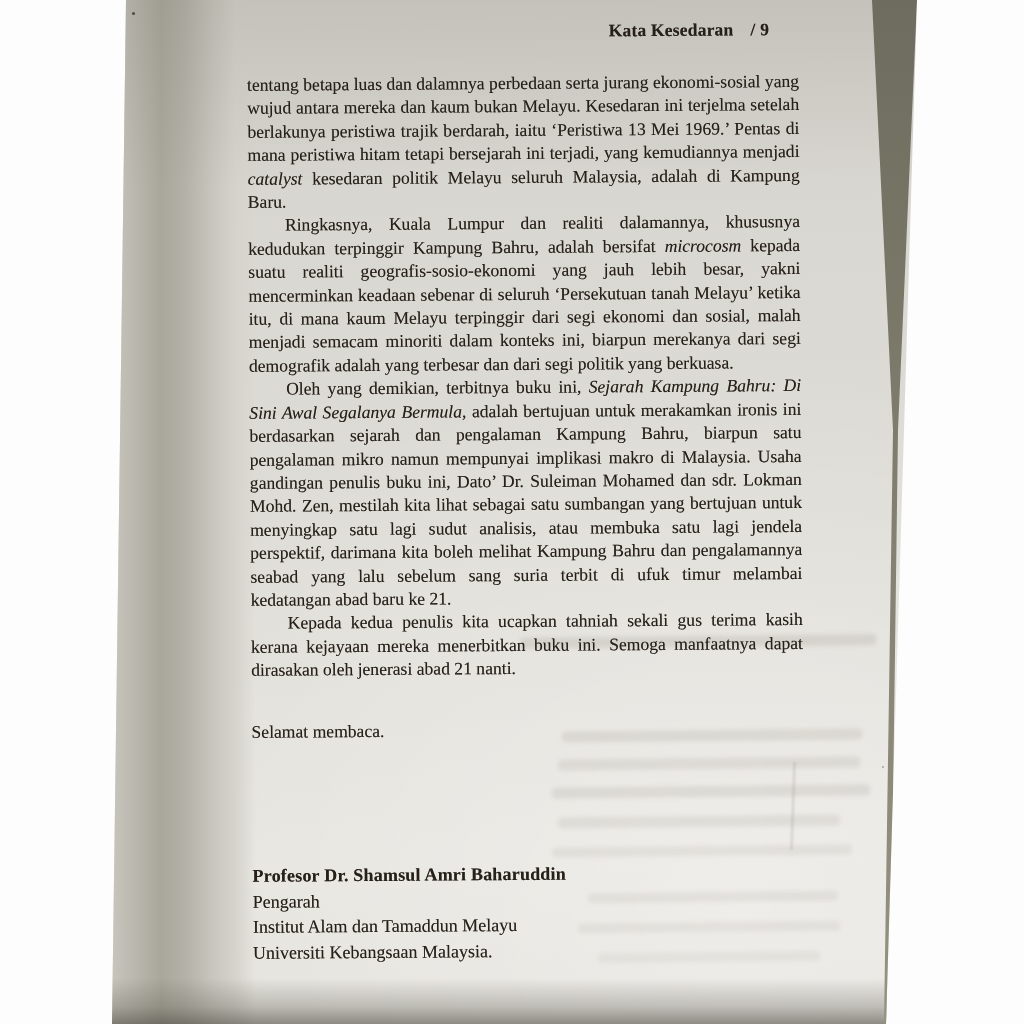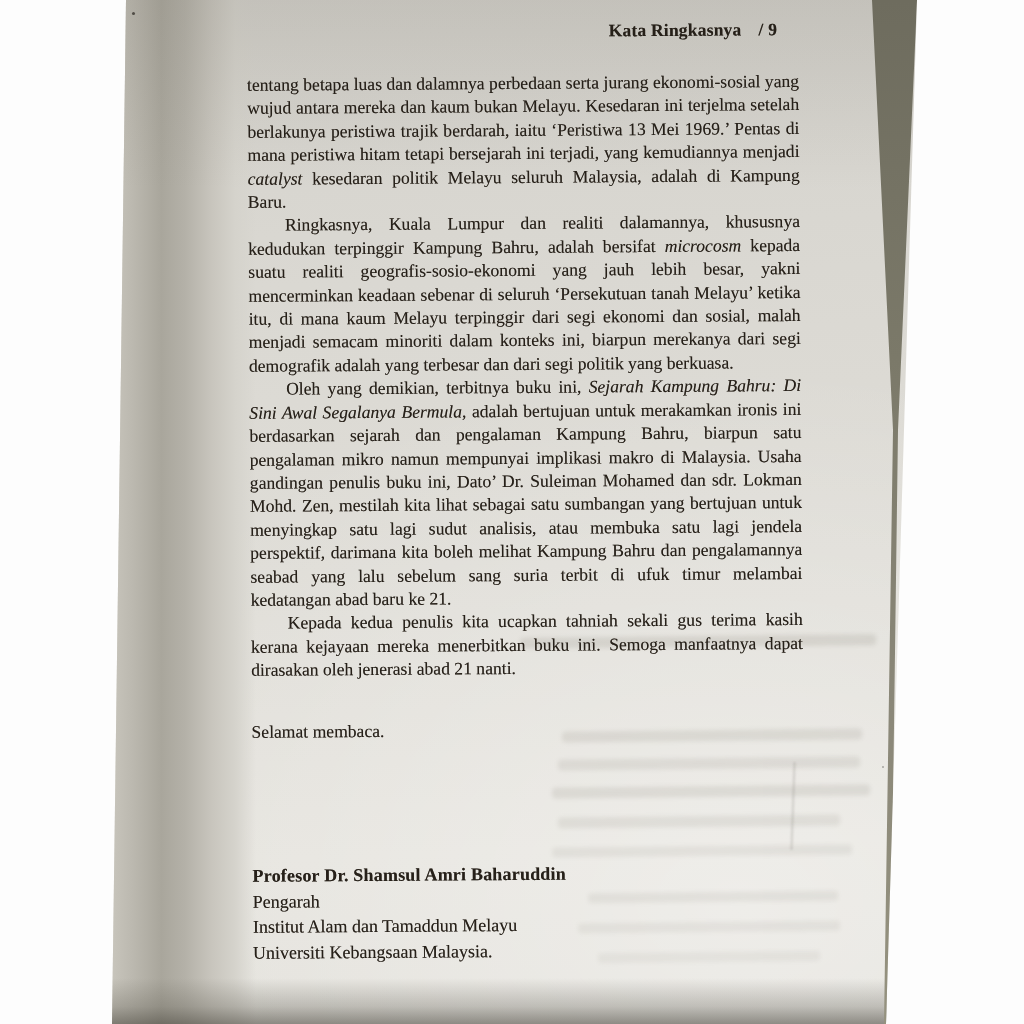--- a/index.html
+++ b/index.html
@@ -101,21 +101,21 @@
     <div class="speck" style="left:132px;top:12px;width:3px;height:3px;"></div>
     <div class="speck" style="left:882px;top:766px;width:2px;height:2px;opacity:0.5;"></div>
 
     <div class="bottom-shade"></div>
     <div class="edge-strip"></div>
   </div>
 
   <div class="content" style="color: rgb(38, 32, 25);">
 
     <div class="running-head">
-      <span>Kata Ringkasnya</span>
+      <span>Kata Kesedaran</span>
       <span>/ 9</span>
     </div>
 
     <div class="body-text">
       <div id="paras">
           <p class="para"><span>tentang betapa luas dan dalamnya perbedaan serta jurang ekonomi-sosial yang wujud antara mereka dan kaum bukan Melayu. Kesedaran ini terjelma setelah berlakunya peristiwa trajik berdarah, iaitu ‘Peristiwa 13 Mei 1969.’ Pentas di mana peristiwa hitam tetapi bersejarah ini terjadi, yang kemudiannya menjadi </span><em>catalyst</em><span> kesedaran politik Melayu seluruh Malaysia, adalah di Kampung Baru.</span></p>
           <p class="para indent"><span>Ringkasnya, Kuala Lumpur dan realiti dalamannya, khususnya kedudukan terpinggir Kampung Bahru, adalah bersifat </span><em>microcosm</em><span> kepada suatu realiti geografis-sosio-ekonomi yang jauh lebih besar, yakni mencerminkan keadaan sebenar di seluruh ‘Persekutuan tanah Melayu’ ketika itu, di mana kaum Melayu terpinggir dari segi ekonomi dan sosial, malah menjadi semacam minoriti dalam konteks ini, biarpun merekanya dari segi demografik adalah yang terbesar dan dari segi politik yang berkuasa.</span></p>
           <p class="para indent"><span>Oleh yang demikian, terbitnya buku ini, </span><em>Sejarah Kampung Bahru: Di Sini Awal Segalanya Bermula</em><span>, adalah bertujuan untuk merakamkan ironis ini berdasarkan sejarah dan pengalaman Kampung Bahru, biarpun satu pengalaman mikro namun mempunyai implikasi makro di Malaysia. Usaha gandingan penulis buku ini, Dato’ Dr. Suleiman Mohamed dan sdr. Lokman Mohd. Zen, mestilah kita lihat sebagai satu sumbangan yang bertujuan untuk menyingkap satu lagi sudut analisis, atau membuka satu lagi jendela perspektif, darimana kita boleh melihat Kampung Bahru dan pengalamannya seabad yang lalu sebelum sang suria terbit di ufuk timur melambai kedatangan abad baru ke 21.</span></p>
           <p class="para indent"><span>Kepada kedua penulis kita ucapkan tahniah sekali gus terima kasih kerana kejayaan mereka menerbitkan buku ini. Semoga manfaatnya dapat dirasakan oleh jenerasi abad 21 nanti.</span></p>
         </div>

